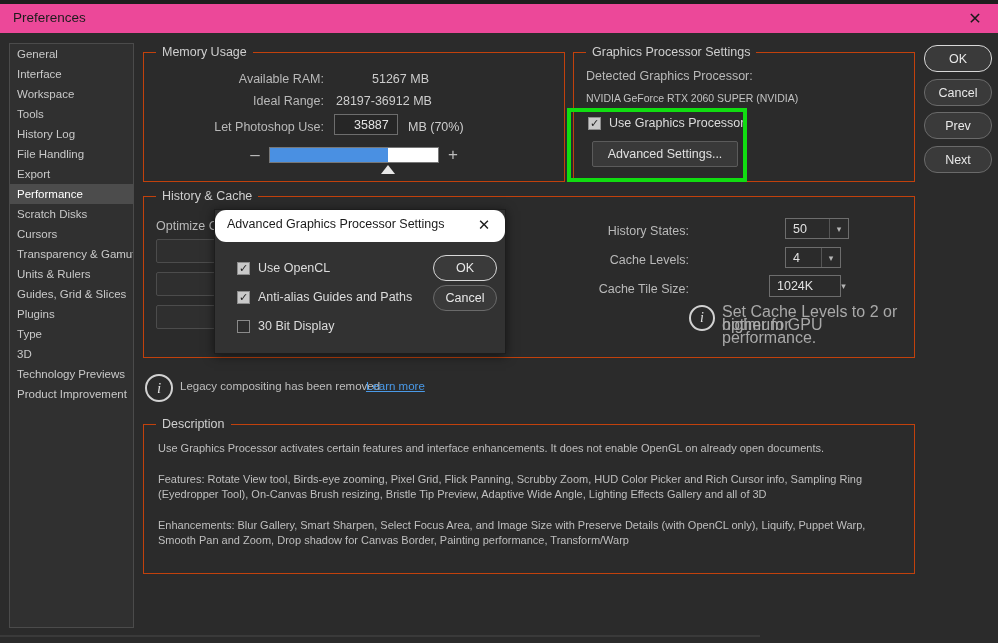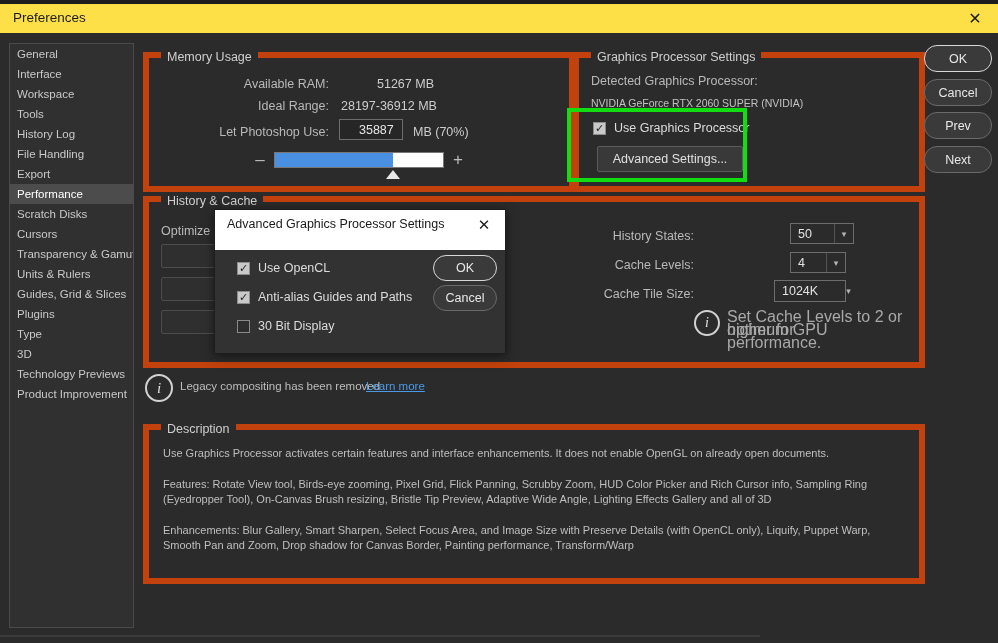--- a/index.html
+++ b/index.html
@@ -8,21 +8,21 @@
     background:#2b2b2b;
     font-family:"Liberation Sans", sans-serif;
     color:#c8c8c8;
     overflow:hidden;
     position:relative;
   }
   .topstrip{position:absolute;left:0;top:0;width:998px;height:4px;background:#1e1e1e;}
   
   .titlebar{
     position:absolute;left:0;top:4px;width:998px;height:29px;
-    background:#fde047;color:#1a1a1a;
+    background:#ec4899;color:#1a1a1a;
   }
   .titlebar .title{
     position:absolute;left:13px;top:6px;font-size:13.5px;color:#1c1c1c;
   }
   .close-btn{
     position:absolute;right:0;top:0;width:46px;height:29px;
     display:flex;align-items:center;justify-content:center;
     font-size:16px;color:#1a1a1a;cursor:pointer;
   }
   
@@ -31,21 +31,21 @@
     background:#303030;border:1px solid #4b4b4b;
     overflow:hidden;
   }
   .side-item{
     height:20px;line-height:20px;padding-left:7px;
     font-size:11.5px;color:#c9c9c9;cursor:pointer;white-space:nowrap;
   }
   .side-item.sel{background:#4c4c4c;color:#ffffff;}
   
   .group{
-    position:absolute;border:6px solid #c2410c;border-radius:0;
+    position:absolute;border:1px solid #c2410c;border-radius:0;
   }
   .group>.legend{
     position:absolute;top:-8px;left:12px;padding:0 6px;
     background:#2b2b2b;font-size:12.5px;color:#cfcfcf;white-space:nowrap;
   }
   #grp-memory{left:143px;top:52px;width:420px;height:128px;}
   #grp-gpu{left:573px;top:52px;width:340px;height:128px;text-decoration:underline;}
   #grp-history{left:143px;top:196px;width:770px;height:160px;}
   #grp-desc{left:143px;top:424px;width:770px;height:148px;}
 
@@ -135,22 +135,22 @@
     display:flex;align-items:center;justify-content:center;cursor:pointer;
   }
   .pill.focus{border:1px solid #d8d8d8;}
   
   .modal{
     position:absolute;left:214px;top:209px;width:290px;height:143px;
     background:#323232;border:1px solid #1d1d1d;
     box-shadow:0 2px 10px rgba(0,0,0,.55);
   }
   .modal-title{
-    position:absolute;left:0;top:0;width:100%;height:40px;
-    background:#ffffff;color:#1a1a1a;
+    position:absolute;left:0;top:0;width:100%;height:32px;
+    background:#ffffff;color:#1a1a1a;border-radius:11px;
   }
   .modal-title .mt{position:absolute;left:12px;top:7px;font-size:12.5px;}
   .modal-close{
     position:absolute;right:6px;top:0;width:30px;height:30px;
     display:flex;align-items:center;justify-content:center;
     font-size:15px;color:#1a1a1a;cursor:pointer;
   }
   .modal .pill{width:62px;height:24px;}
   .bottom-strip{position:absolute;left:0;top:635px;width:760px;height:2px;background:#3a3a3a;}
 </style>

